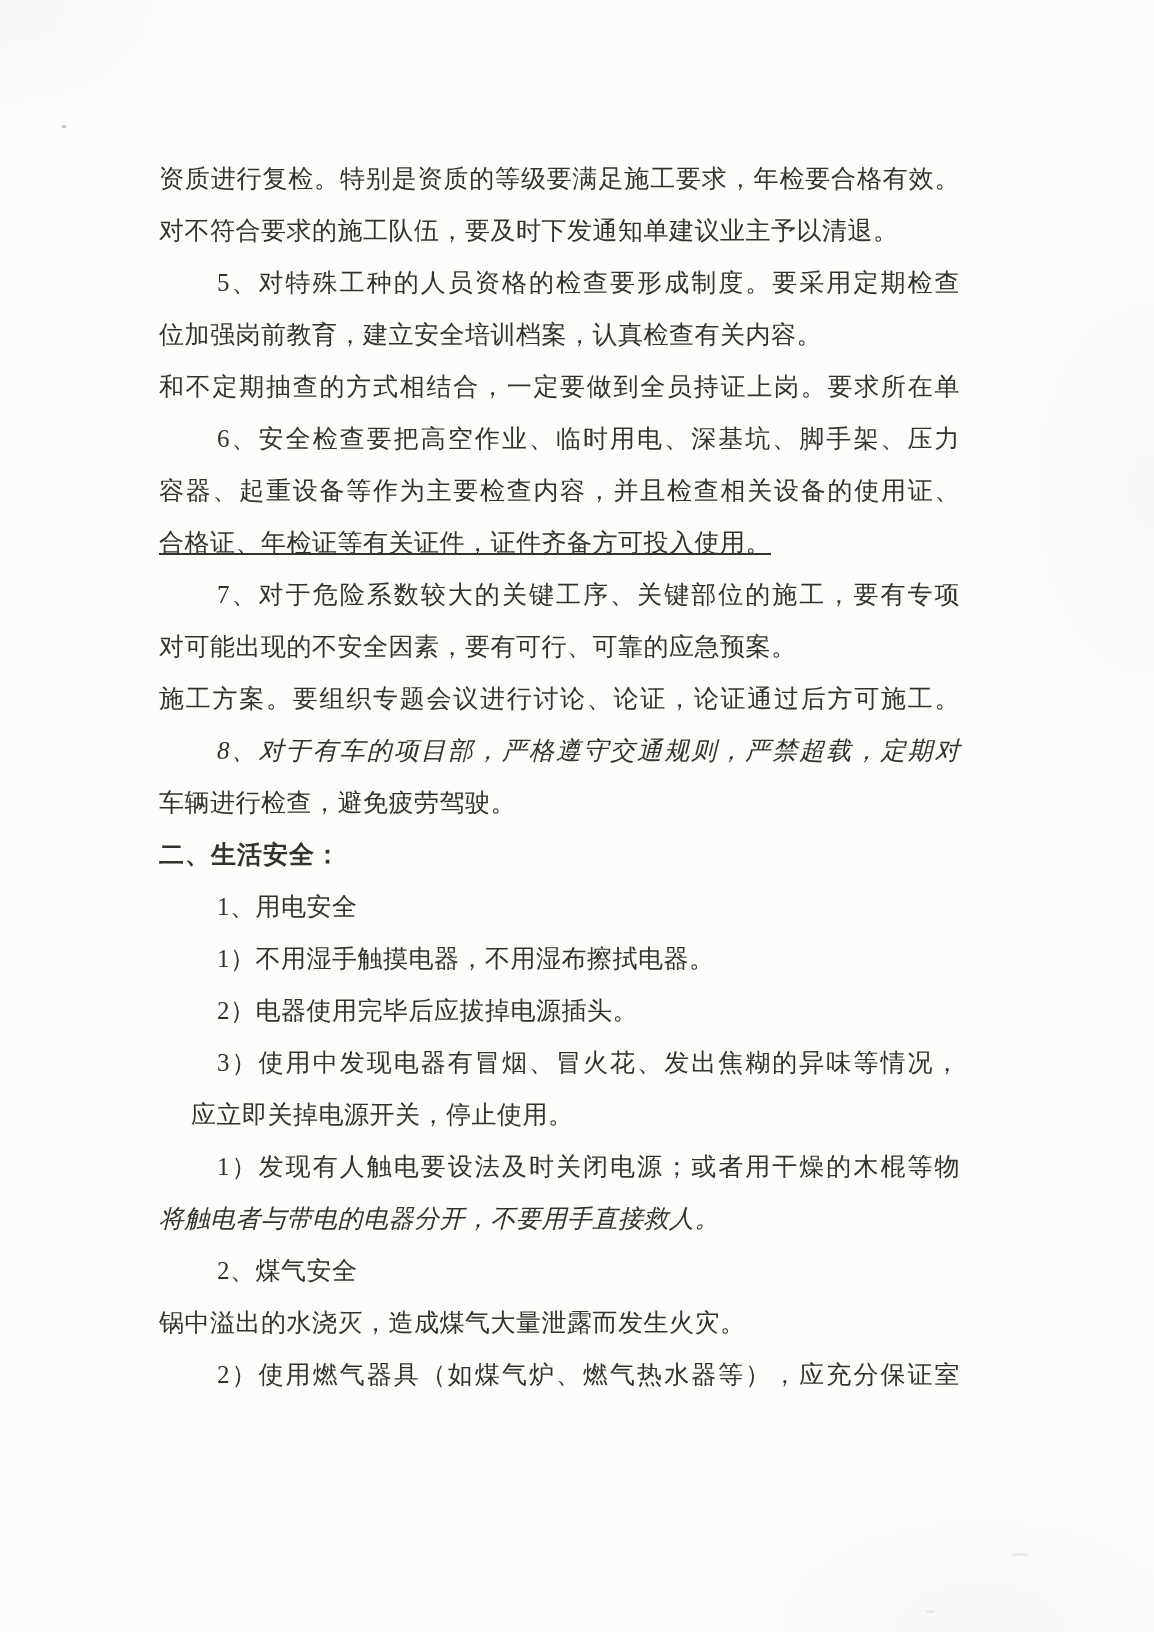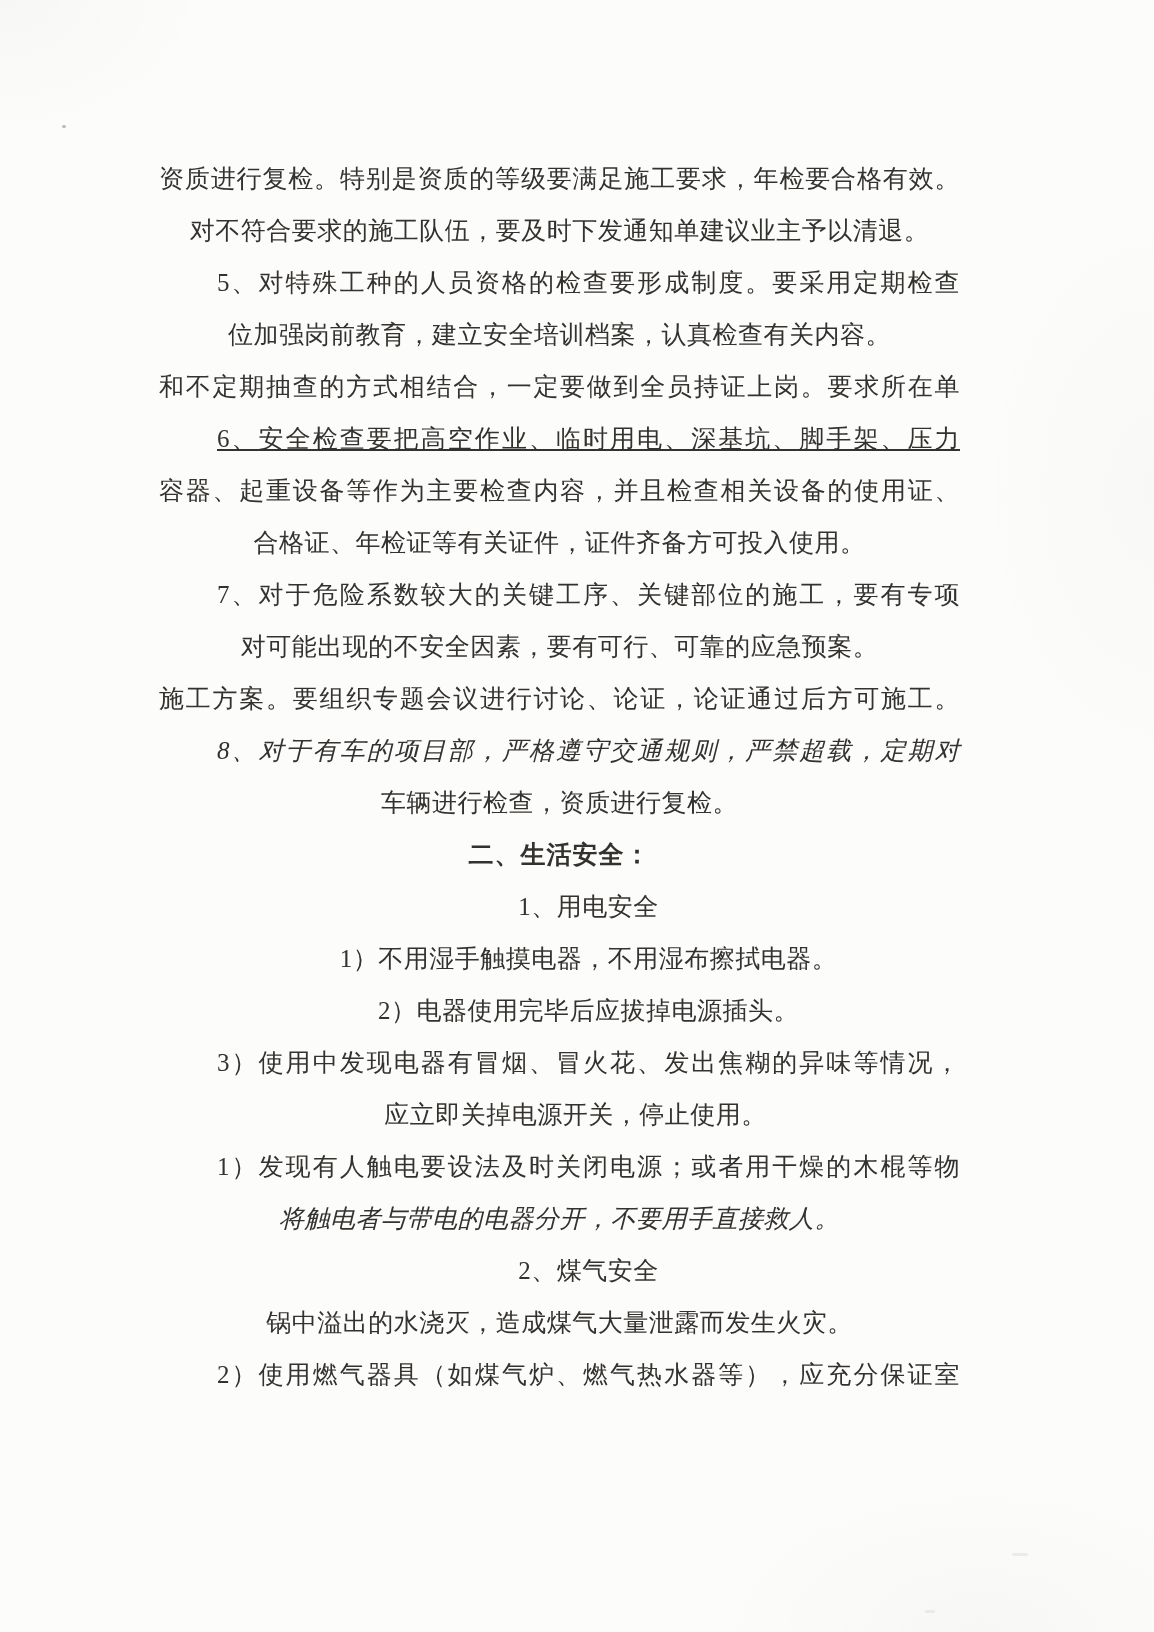--- a/index.html
+++ b/index.html
@@ -23,21 +23,21 @@
     position:absolute;
     left:159px;
     top:153px;
     width:801px;
   }
   .line{
     height:52px;
     line-height:52px;
     font-size:25px;
     color:#34322f;
-    text-align:center;
+    text-align:left;
     letter-spacing:0.5px;
   }
   .line.justify{
     text-align:justify;
     text-align-last:justify;
     text-justify:inter-character;
   }
   .line.indent{
     padding-left:58px;
   }
@@ -57,28 +57,28 @@
 </head>
 <body>
 
 <div class="page" style="background-color: rgb(252, 252, 251);">
   <div class="textblock" id="textblock">
       <div class="line justify" style="color: rgb(52, 50, 47);">资质进行复检。特别是资质的等级要满足施工要求，年检要合格有效。</div>
       <div class="line" style="color: rgb(52, 50, 47);">对不符合要求的施工队伍，要及时下发通知单建议业主予以清退。</div>
       <div class="line indent justify" style="color: rgb(52, 50, 47);">5、对特殊工种的人员资格的检查要形成制度。要采用定期检查</div>
       <div class="line" style="color: rgb(52, 50, 47);">位加强岗前教育，建立安全培训档案，认真检查有关内容。</div>
       <div class="line justify" style="color: rgb(52, 50, 47);">和不定期抽查的方式相结合，一定要做到全员持证上岗。要求所在单</div>
-      <div class="line indent justify" style="color: rgb(52, 50, 47); text-decoration: underline;">6、安全检查要把高空作业、临时用电、深基坑、脚手架、压力</div>
+      <div class="line indent justify" style="color: rgb(52, 50, 47);">6、安全检查要把高空作业、临时用电、深基坑、脚手架、压力</div>
       <div class="line justify" style="color: rgb(52, 50, 47);">容器、起重设备等作为主要检查内容，并且检查相关设备的使用证、</div>
-      <div class="line" style="color: rgb(52, 50, 47);">合格证、年检证等有关证件，证件齐备方可投入使用。</div>
+      <div class="line" style="color: rgb(52, 50, 47); text-decoration: underline;">合格证、年检证等有关证件，证件齐备方可投入使用。</div>
       <div class="line indent justify" style="color: rgb(52, 50, 47);">7、对于危险系数较大的关键工序、关键部位的施工，要有专项</div>
       <div class="line" style="color: rgb(52, 50, 47);">对可能出现的不安全因素，要有可行、可靠的应急预案。</div>
       <div class="line justify" style="color: rgb(52, 50, 47);">施工方案。要组织专题会议进行讨论、论证，论证通过后方可施工。</div>
       <div class="line indent justify" style="color: rgb(52, 50, 47); font-style: italic;">8、对于有车的项目部，严格遵守交通规则，严禁超载，定期对</div>
-      <div class="line" style="color: rgb(52, 50, 47);">车辆进行检查，资质进行复检。</div>
+      <div class="line" style="color: rgb(52, 50, 47);">车辆进行检查，避免疲劳驾驶。</div>
       <div class="line bold" style="color: rgb(52, 50, 47);">二、生活安全：</div>
       <div class="line indent" style="color: rgb(52, 50, 47);">1、用电安全</div>
       <div class="line indent" style="color: rgb(52, 50, 47);">1）不用湿手触摸电器，不用湿布擦拭电器。</div>
       <div class="line indent" style="color: rgb(52, 50, 47);">2）电器使用完毕后应拔掉电源插头。</div>
       <div class="line indent justify" style="color: rgb(52, 50, 47);">3）使用中发现电器有冒烟、冒火花、发出焦糊的异味等情况，</div>
       <div class="line" style="color: rgb(52, 50, 47); margin-left: 32px;">应立即关掉电源开关，停止使用。</div>
       <div class="line indent justify" style="color: rgb(52, 50, 47);">1）发现有人触电要设法及时关闭电源；或者用干燥的木棍等物</div>
       <div class="line" style="color: rgb(52, 50, 47); font-style: italic;">将触电者与带电的电器分开，不要用手直接救人。</div>
       <div class="line indent" style="color: rgb(52, 50, 47);">2、煤气安全</div>
       <div class="line" style="color: rgb(52, 50, 47);">锅中溢出的水浇灭，造成煤气大量泄露而发生火灾。</div>

